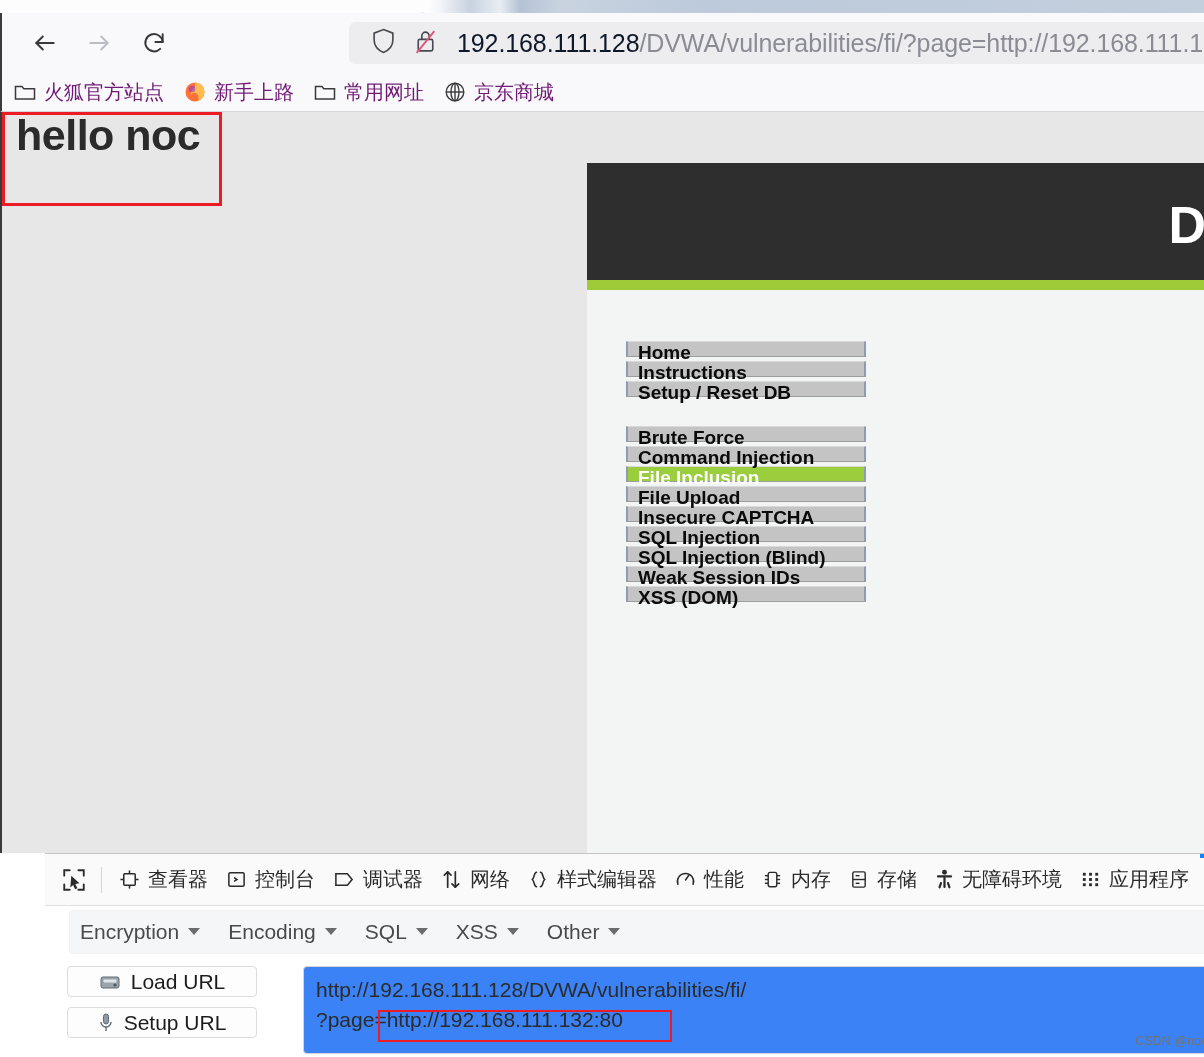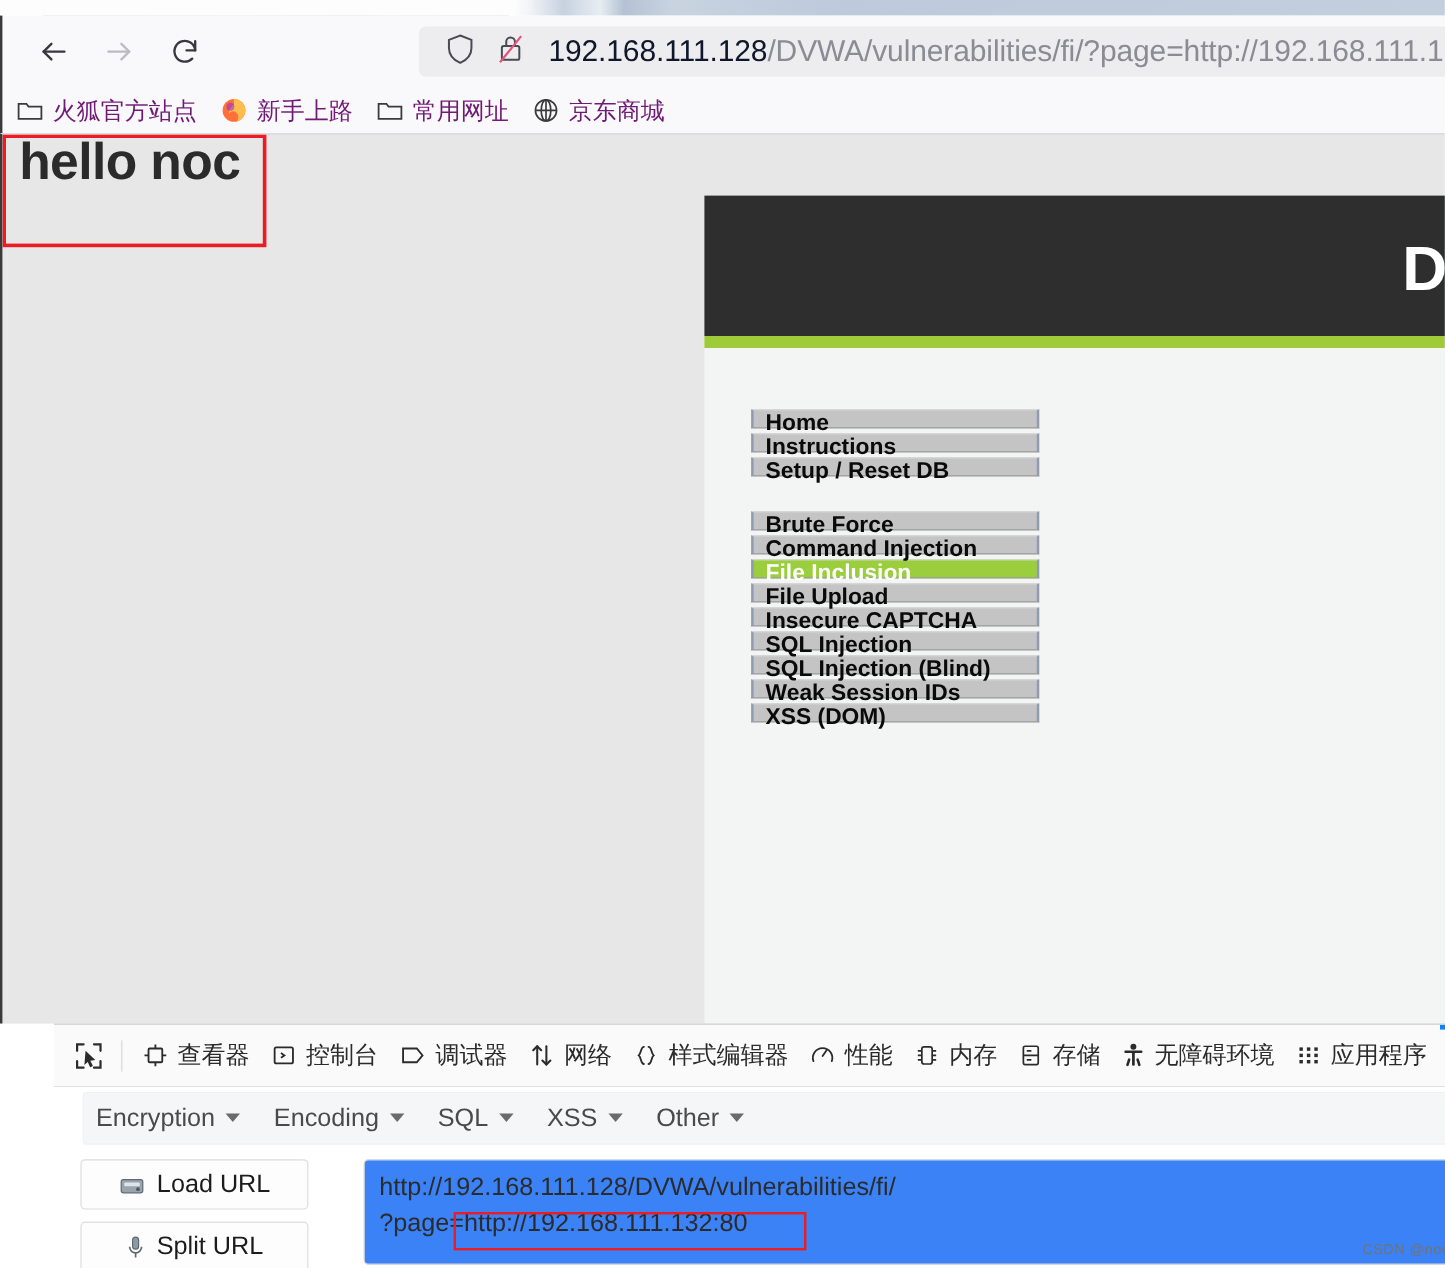--- a/index.html
+++ b/index.html
@@ -243,21 +243,21 @@
 
   
   .hb-main {
     position: relative;
     height: 96px;
     display: flex;
     padding: 8px 0 0 22px;
   }
   .hb-buttons { width: 190px; flex: none; }
   .hb-btn {
-    height: 42px;
+    height: 31px;
     background: #fdfdfd;
     border: 1px solid #dcdcdc;
     border-radius: 4px;
     display: flex; align-items: center; justify-content: center;
     font-size: 21px; color: #1c1c1c;
     margin-bottom: 10px;
     cursor: pointer;
   }
   .hb-btn .hbicon { margin-right: 10px; display: flex; align-items: center; }
   .hb-textarea {
@@ -630,21 +630,21 @@
         <span>Load URL</span>
       </div>
       <div class="hb-btn">
         <span class="hbicon">
           <svg width="16" height="21" viewBox="0 0 16 21">
             <rect x="5.5" y="2" width="5" height="10" rx="2.5" fill="#8d99a4" stroke="#5e6a74" stroke-width="1"></rect>
             <path d="M3 10 a5 5 0 0 0 10 0" fill="none" stroke="#5e6a74" stroke-width="1.4"></path>
             <line x1="8" y1="15" x2="8" y2="19" stroke="#5e6a74" stroke-width="1.4"></line>
           </svg>
         </span>
-        <span>Split URL</span>
+        <span>Setup URL</span>
       </div>
     </div>
 
     <div class="hb-textarea">
       <div>http://192.168.111.128/DVWA/vulnerabilities/fi/</div>
       <div>?page=http://192.168.111.132:80</div>
       <div class="redbox-url"></div>
     </div>
 
     <div class="watermark">CSDN @noc_13</div>

